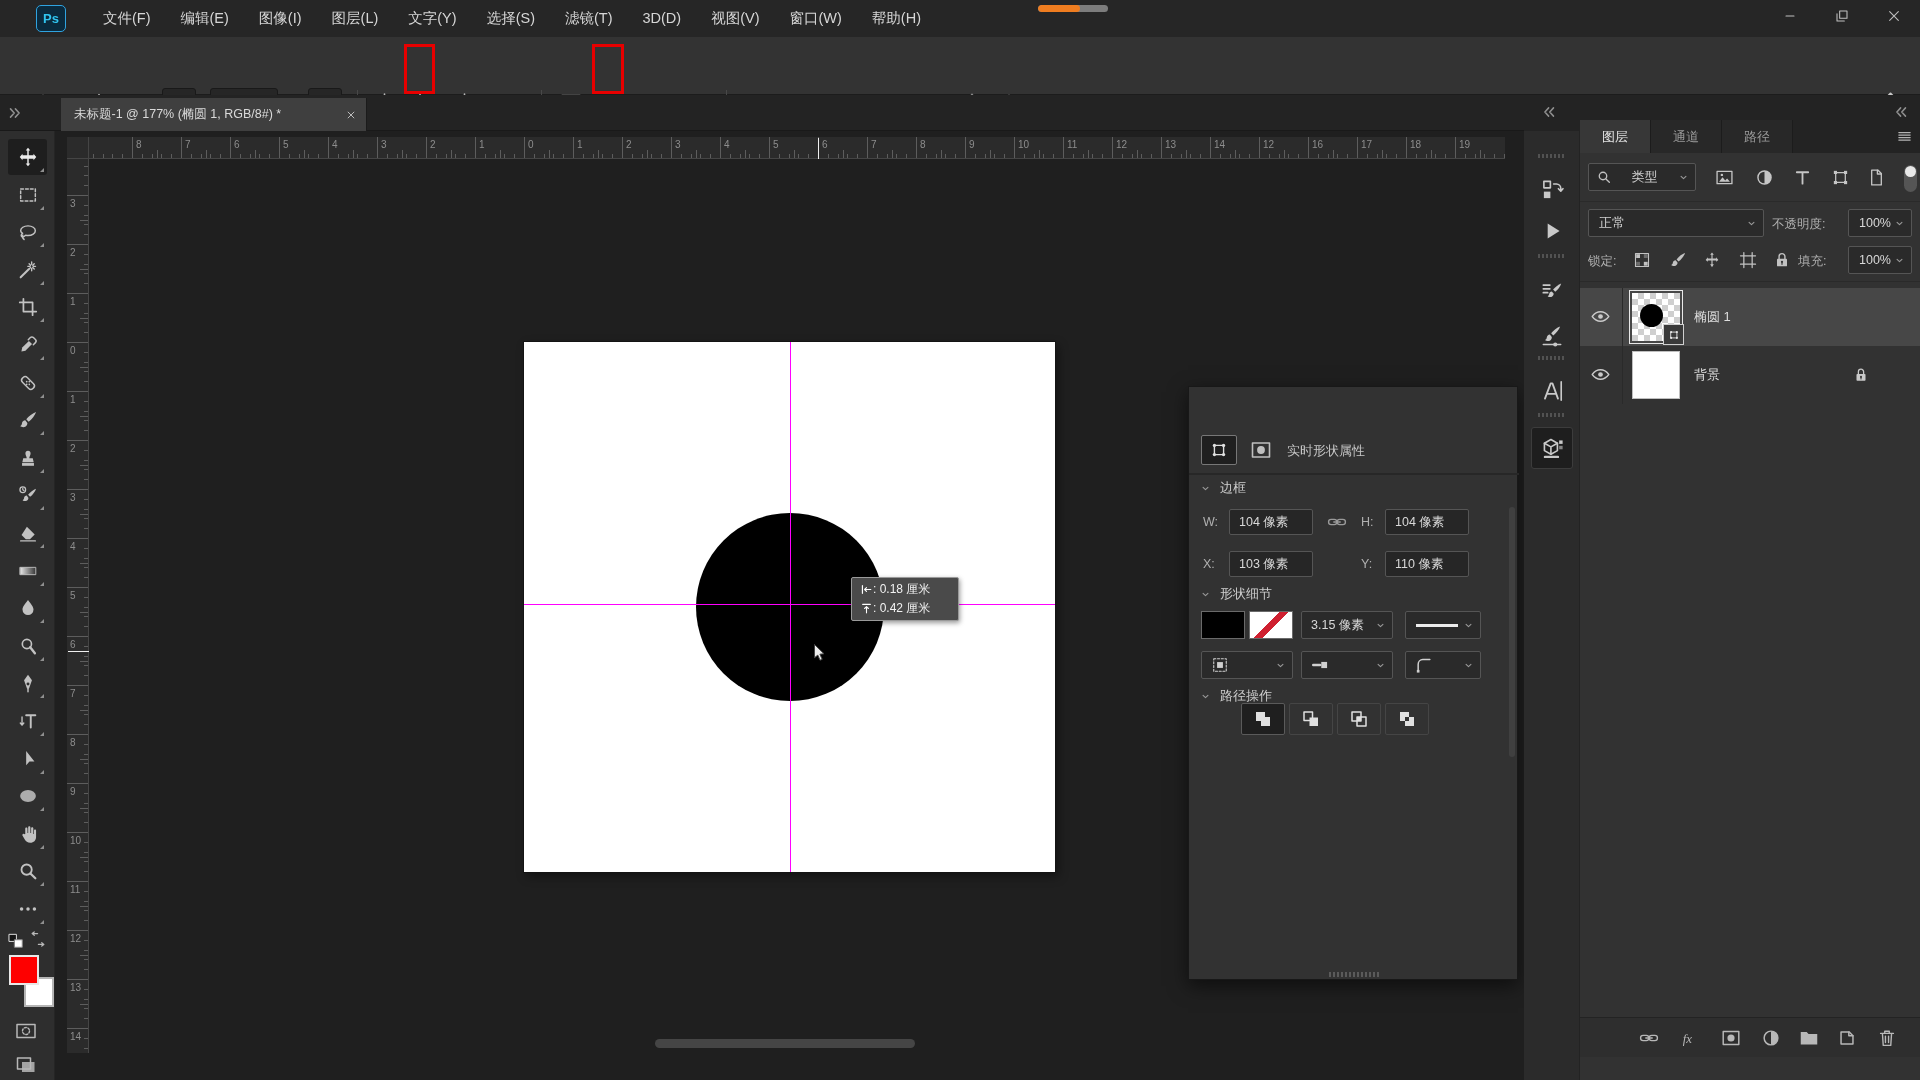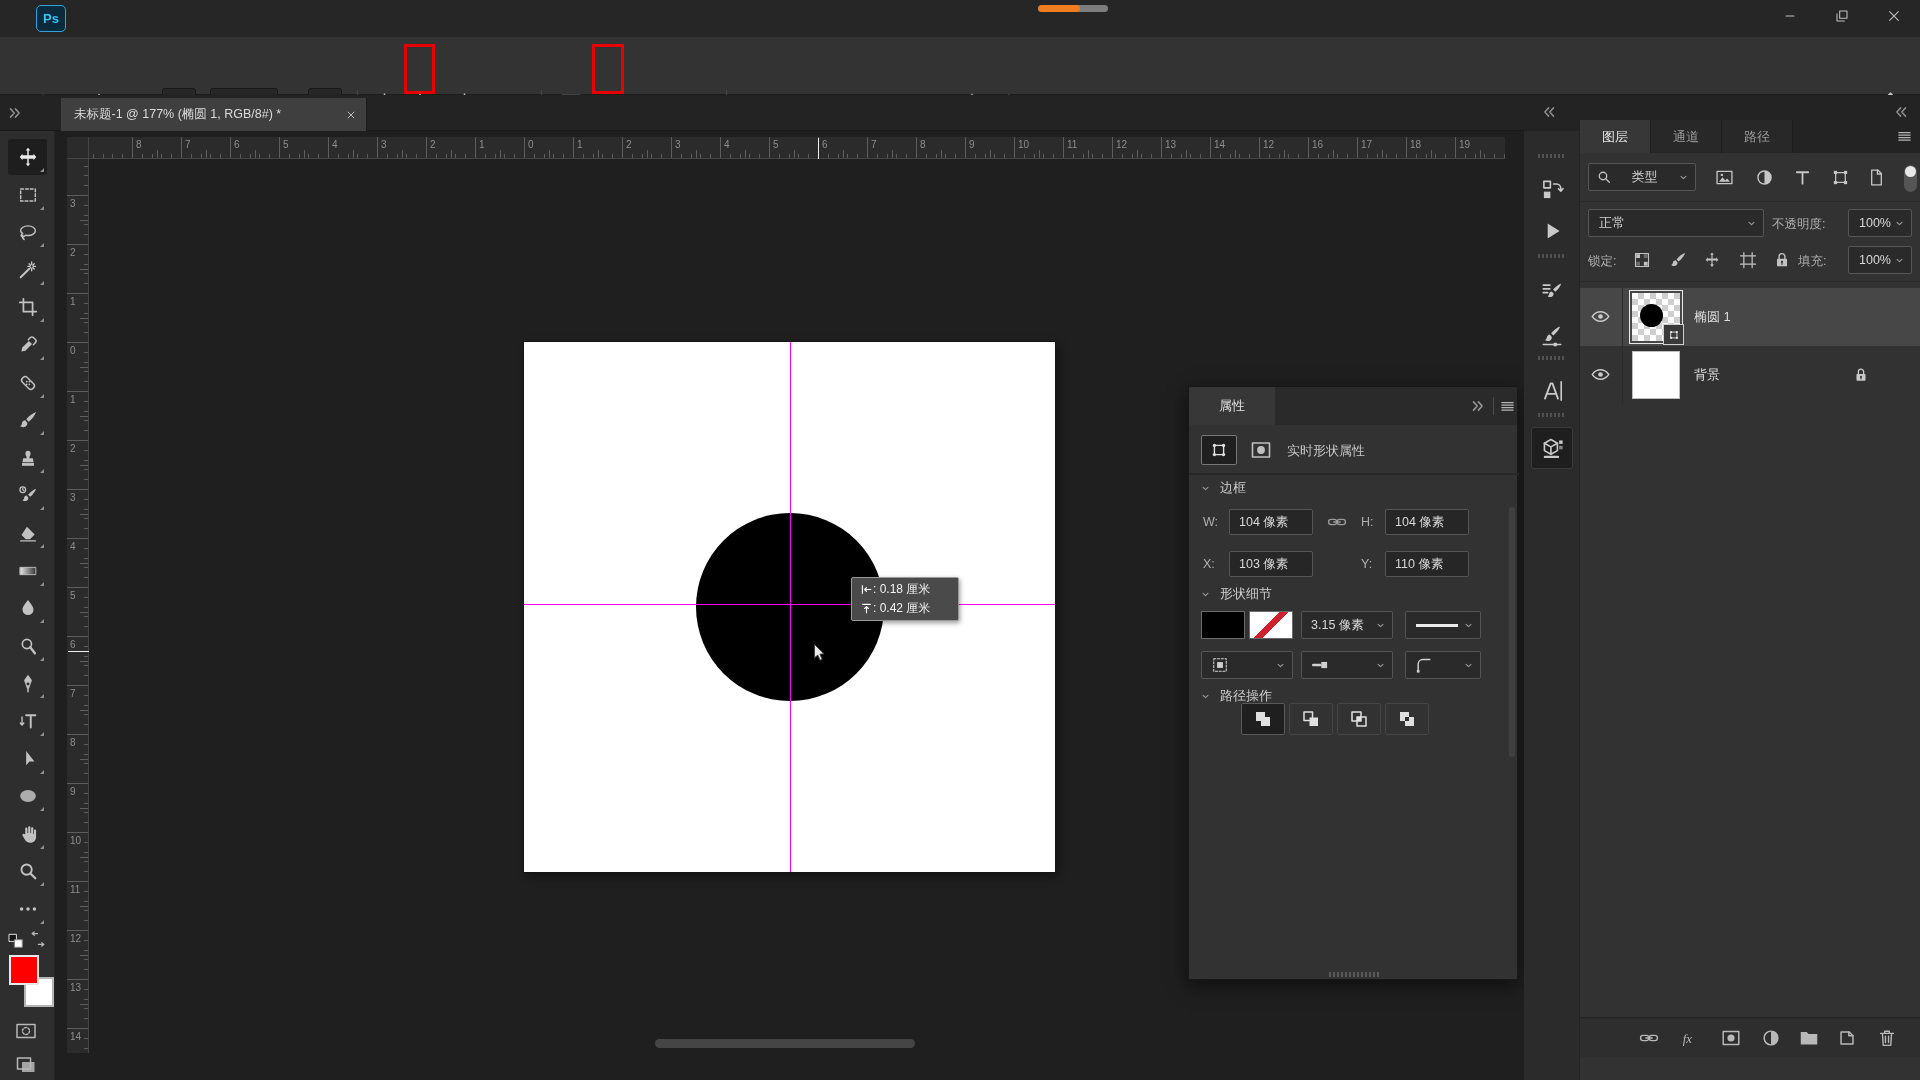--- a/index.html
+++ b/index.html
@@ -78,20 +78,33 @@
 .redbox{position:absolute;border:3px solid #e80000;z-index:50}
 .chev9{width:13px;height:13px;color:#9a9a9a}
 </style>
 </head>
 <body>
 
 <div id="app">
 
   <div id="titlebar">
     <div id="pslogo">Ps</div>
+    <div id="menubar">
+        <div class="menuitem">文件(F)</div>
+        <div class="menuitem">编辑(E)</div>
+        <div class="menuitem">图像(I)</div>
+        <div class="menuitem">图层(L)</div>
+        <div class="menuitem">文字(Y)</div>
+        <div class="menuitem">选择(S)</div>
+        <div class="menuitem">滤镜(T)</div>
+        <div class="menuitem">3D(D)</div>
+        <div class="menuitem">视图(V)</div>
+        <div class="menuitem">窗口(W)</div>
+        <div class="menuitem">帮助(H)</div>
+      </div>
     <div id="progresspill" style="background: rgb(125, 125, 125);">
         <div id="progressfill" style="width: 60%; background: rgb(239, 125, 32);"></div>
       </div>
     <div id="winctrls">
         <div class="winbtn">
           <span class="ic" style="width: 16px; height: 16px; color: rgb(192, 192, 192);">
             <svg viewBox="0 0 24 24" fill="none" stroke="currentColor" stroke-width="1.8" stroke-linecap="round" stroke-linejoin="round">
               <path d="M6 12h12" stroke-width="1.6"></path>
             </svg>
           </span>
@@ -944,34 +957,20 @@
         </div>
       </div>
     <svg class="abs" style="left:758px;top:512px" width="16" height="22" viewBox="0 0 16 22">
         <path d="M1.5 1.5l9.5 9.3-4.1.4 2.3 5.1-2.2.9-2.2-5.1-3.3 2.6z" fill="#ececec" stroke="#444" stroke-width="1"></path>
       </svg>
     <div class="abs" style="left:1452px;top:300px;width:9px;height:260px;background:#454545;border-radius:5px"></div>
     <div class="abs" style="left:600px;top:908px;width:260px;height:9px;background:#454545;border-radius:5px"></div>
   </div>
 
   <div id="propspanel">
-    <div id="propsheader">
-      <div id="propstab">属性</div>
-      <span class="ic abs" style="left:280px;top:10px;width:18px;height:18px;color:#9a9a9a">
-          <svg viewBox="0 0 24 24" fill="none" stroke="currentColor" stroke-width="1.8" stroke-linecap="round" stroke-linejoin="round">
-            <path d="M6 6.5l5 5.5-5 5.5M12.5 6.5l5 5.5-5 5.5" stroke-width="2"></path>
-          </svg>
-        </span>
-      <div class="abs" style="left:304px;top:10px;width:1px;height:18px;background:#4a4a4a"></div>
-      <span class="ic abs" style="left:310px;top:11px;width:17px;height:17px;color:#b5b5b5">
-          <svg viewBox="0 0 24 24" fill="none" stroke="currentColor" stroke-width="1.8" stroke-linecap="round" stroke-linejoin="round">
-            <path d="M4 6.5h16M4 10h16M4 13.5h16M4 17h16" stroke-width="1.7"></path>
-          </svg>
-        </span>
-    </div>
     <div class="abs" style="left:12px;top:48px;width:36px;height:30px;background:#1f1f1f;border:1px solid #777;border-radius:2px;display:flex;align-items:center;justify-content:center">
         <span class="ic" style="width:22px;height:22px;color:#e0e0e0">
           <svg viewBox="0 0 24 24" fill="none" stroke="currentColor" stroke-width="1.8" stroke-linecap="round" stroke-linejoin="round">
             <rect x="7" y="7" width="10" height="10" stroke-width="1.5"></rect>
             <circle fill="currentColor" stroke="none" cx="7" cy="7" r="1.8"></circle>
             <circle fill="currentColor" stroke="none" cx="17" cy="7" r="1.8"></circle>
             <circle fill="currentColor" stroke="none" cx="7" cy="17" r="1.8"></circle>
             <circle fill="currentColor" stroke="none" cx="17" cy="17" r="1.8"></circle>
           </svg>
         </span>

